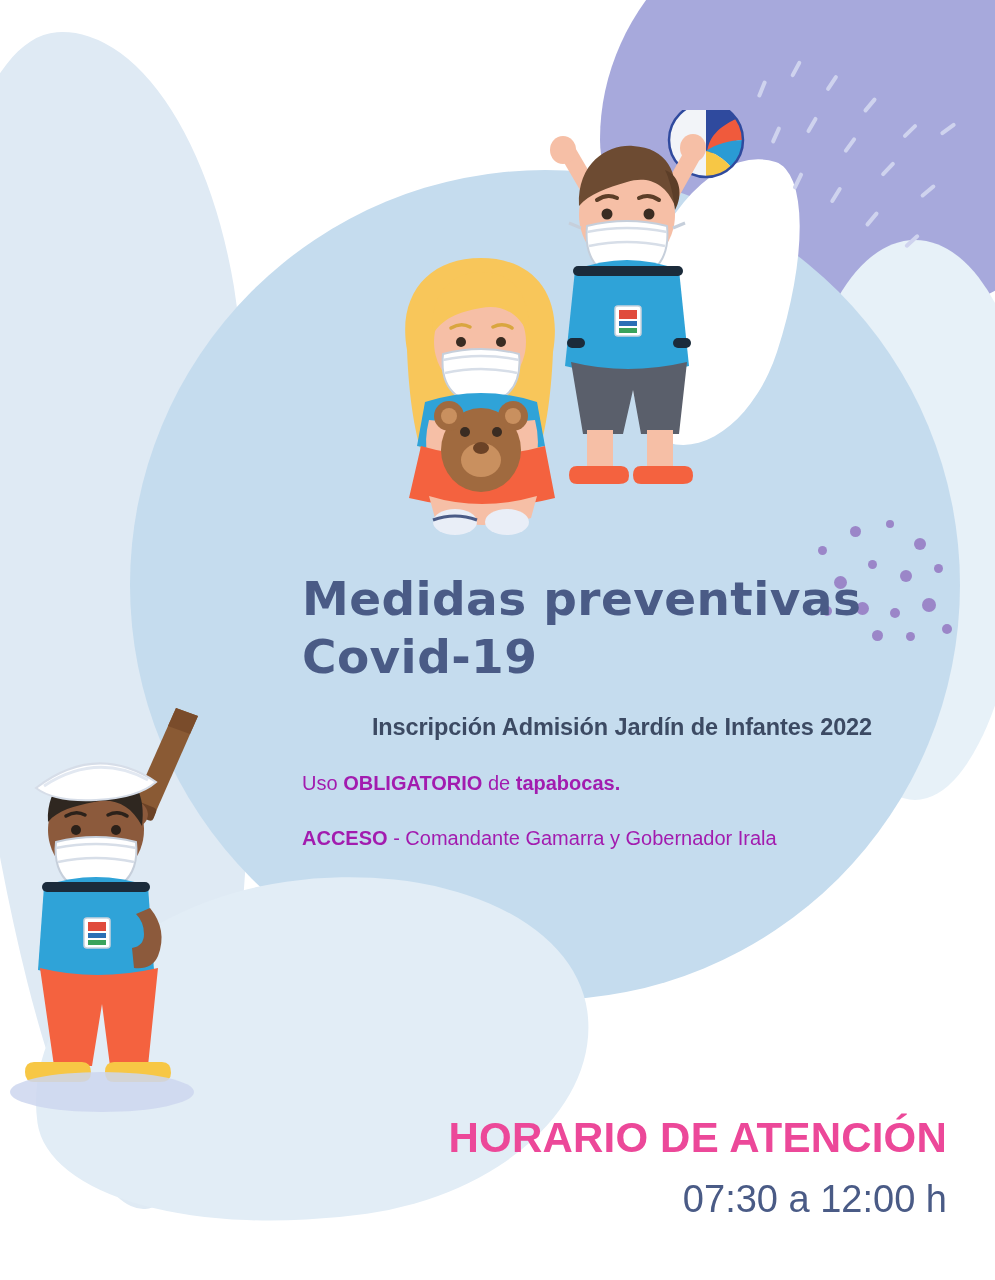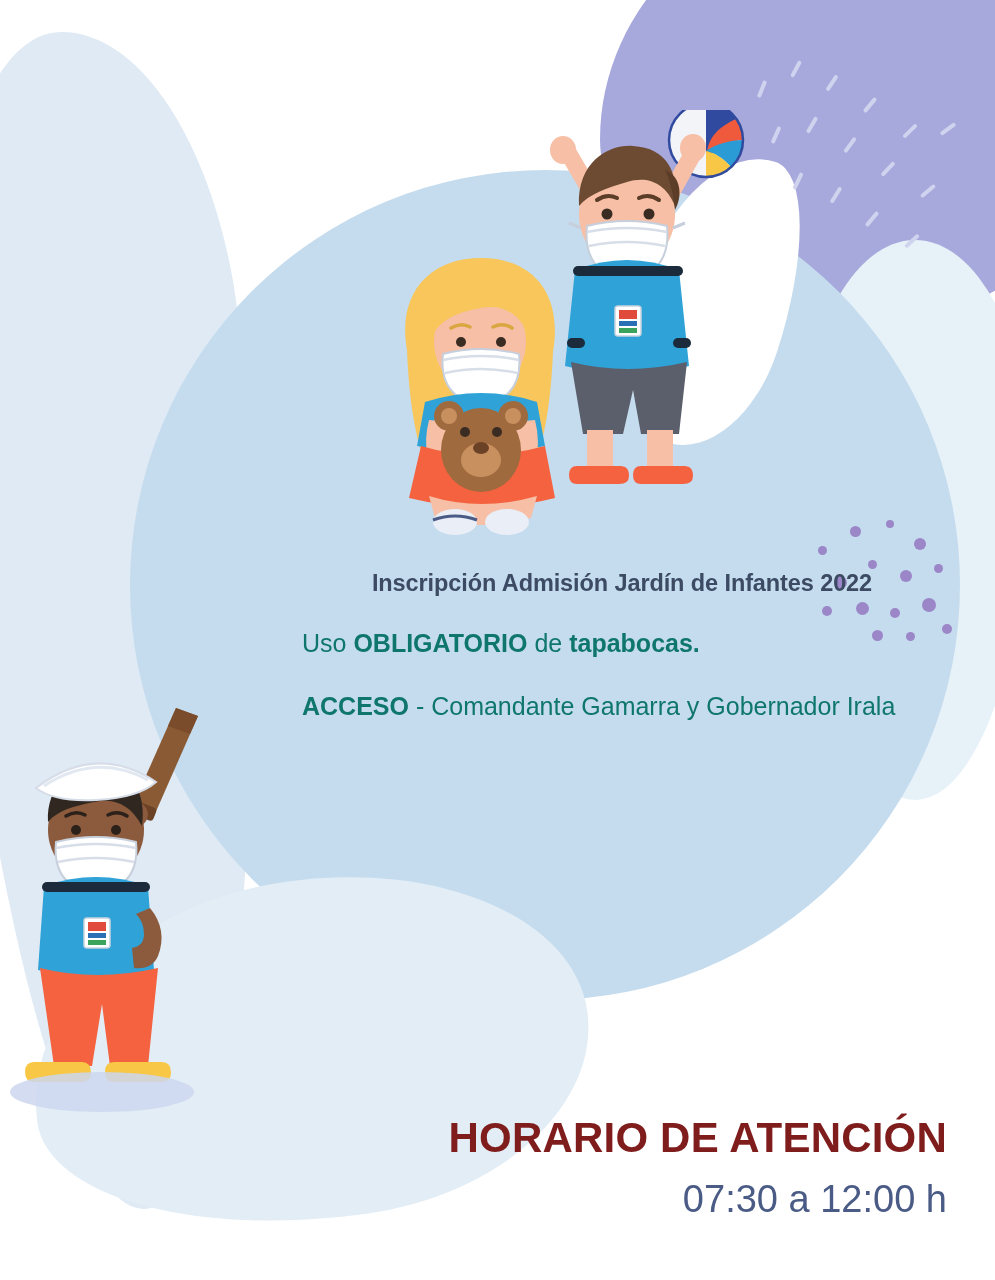--- a/index.html
+++ b/index.html
@@ -114,38 +114,38 @@
   }
   .subtitle {
     font-size: 23.5px;
     font-weight: 700;
     color: #3c4a63;
     margin: 0 0 28px 0;
     letter-spacing: -0.1px;
     text-align: center;
   }
   .para {
-    font-size: 25px;
+    font-size: 20px;
     line-height: 1.47;
-    color: #0f766e;
+    color: #a21caf;
     margin: 0 0 26px 0;
   }
   .para b { font-weight: 700; }
 
   .hours {
     position: absolute;
     left: 302px;
     top: 1114px;
     width: 645px;
     text-align: right;
   }
   .hours-title {
     font-size: 42px;
     font-weight: 700;
-    color: #7f1d1d;
+    color: #ec4899;
     letter-spacing: 0.2px;
     margin: 0;
   }
   .hours-time {
     font-size: 38px;
     font-weight: 400;
     color: #4a5b86;
     margin: 16px 0 0 0;
   }
 
@@ -337,20 +337,24 @@
 
   <path d="M30 278 q56 14 118 0 l-10 98 h-38 l-8 -62 l-10 62 h-38 z" fill="#f4623f"></path>
 
   <path d="M24 372 h48 q9 0 9 11 q0 9 -11 9 h-46 q-9 0 -9 -10 q0 -10 9 -10 z" fill="#f7c745"></path>
   <path d="M104 372 h48 q9 0 9 11 q0 9 -11 9 h-46 q-9 0 -9 -10 q0 -10 9 -10 z" fill="#f7c745"></path>
 
   <ellipse cx="92" cy="402" rx="92" ry="20" fill="#cdd6ee" opacity="0.85"></ellipse>
 </svg>
 
 <div class="content">
+  <h1 class="title">
+    <span>Medidas preventivas</span><br>
+    <span>Covid-19</span>
+  </h1>
 
   <h2 class="subtitle">Inscripción Admisión Jardín de Infantes 2022</h2>
 
   <div id="paragraphs">
       <p class="para"><span>Uso </span><b>OBLIGATORIO</b><span> de </span><b>tapabocas.</b></p>
       <p class="para"><b>ACCESO</b><span> - Comandante Gamarra y Gobernador Irala</span></p>
     </div>
 </div>
 
 <div class="hours">

